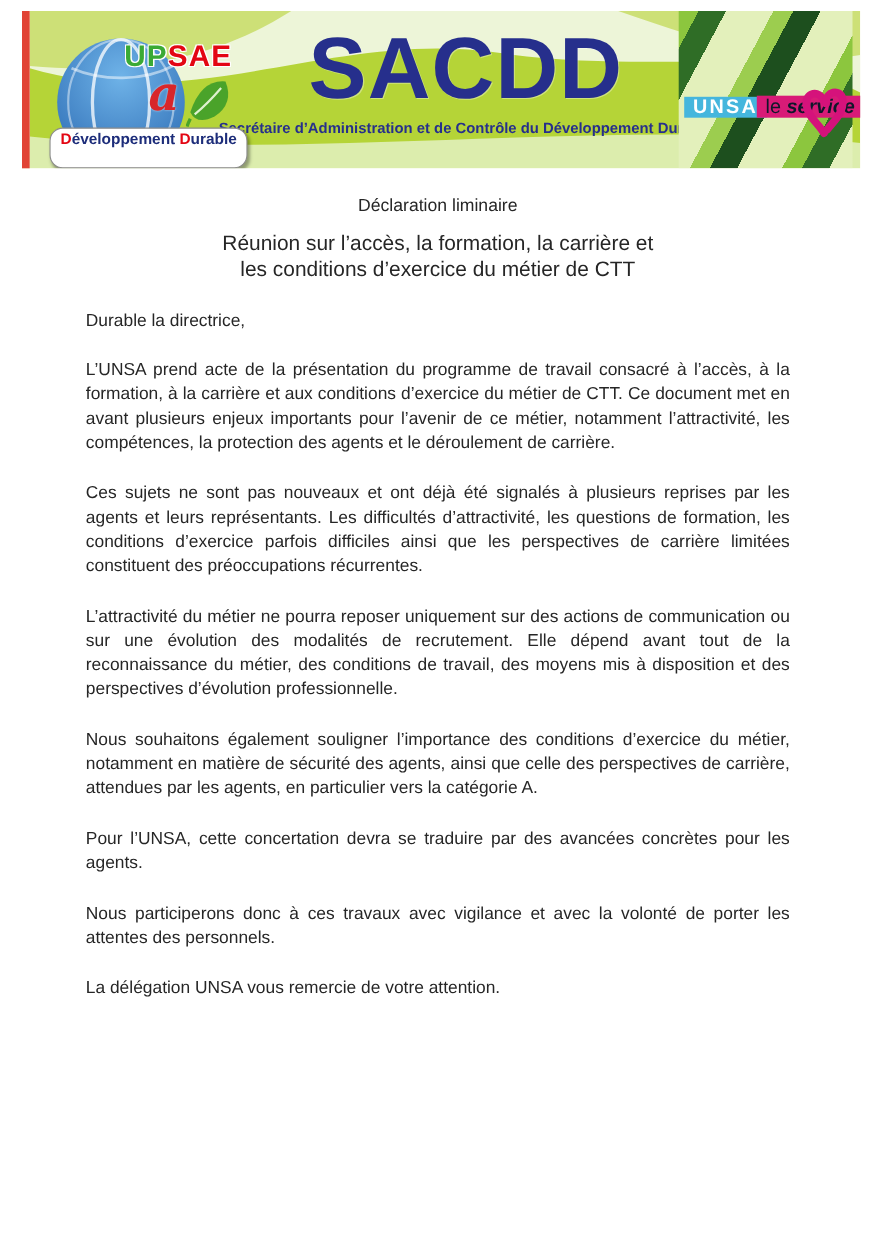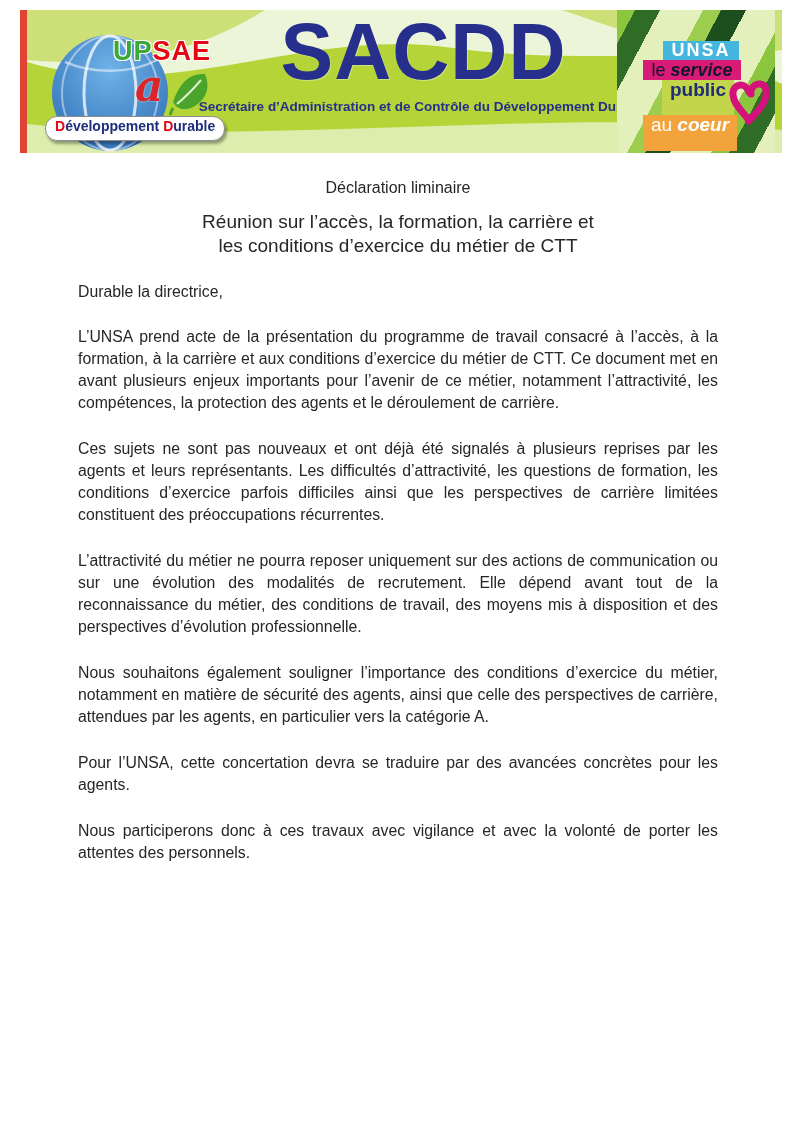--- a/index.html
+++ b/index.html
@@ -34,50 +34,50 @@
     letter-spacing:1px;z-index:2;text-shadow:1px 2px 2px rgba(20,60,110,.55);white-space:nowrap;
   }
   .globe-a{
     position:absolute;left:92px;top:38px;font-family:"DejaVu Serif",serif;font-style:italic;
     font-size:44px;font-weight:bold;color:var(--logo_a_red,#d8262a);z-index:3;
     text-shadow:0 0 2px rgba(255,255,255,.7);
   }
   .leaf{position:absolute;left:126px;top:48px;width:44px;height:46px;z-index:2;}
   .ribbon{
     position:absolute;left:2px;top:94px;z-index:4;background:#fff;border:1px solid #8d8d8d;
-    border-radius:12px;padding:1px 9px 6px;white-space:nowrap;font-size:14px;font-weight:bold;
+    border-radius:12px;padding:1px 9px 18px;white-space:nowrap;font-size:14px;font-weight:bold;
     color:var(--ribbon_navy,#1d2d7a);box-shadow:2px 3px 3px rgba(0,0,0,.35);
   }
   .ribbon .cap{color:var(--ribbon_red,#e30613);}
 
   
   .banner-center{
     position:absolute;left:210px;right:172px;top:0;bottom:0;z-index:2;
     display:flex;flex-direction:column;align-items:center;justify-content:flex-start;
-    padding-top:3px;text-align:center;
+    padding-top:13px;text-align:center;
   }
   .sacdd{
     font-size:79px;line-height:0.98;font-weight:bold;color:var(--navy,#262f8c);
     letter-spacing:1px;text-shadow:1px 1px 0 rgba(255,255,255,.35);
   }
   .banner-sub{
     margin-top:9px;font-size:13.5px;font-weight:bold;color:var(--navy,#262f8c);white-space:nowrap;
   }
 
   
   .logo-right{
     position:absolute;right:7px;top:0;bottom:0;width:158px;z-index:3;
     background:repeating-linear-gradient(118deg,
       var(--stripe_bright,#8cc63e) 0 16px,
       var(--stripe_dark,#2f6d26) 16px 38px,
       var(--stripe_pale,#e3f0bb) 38px 76px,
       var(--stripe_mid,#9ccd4f) 76px 92px,
       var(--stripe_deep,#1d4f1e) 92px 114px,
       var(--stripe_pale,#e3f0bb) 114px 150px);
-    display:flex;flex-direction:column;align-items:center;padding-top:31px;
+    display:flex;flex-direction:row;align-items:center;padding-top:31px;
   }
   .band{position:relative;padding:0 8px;white-space:nowrap;text-align:center;}
   .band1{background:var(--cyan,#45b6dd);height:19px;line-height:19px;transform:translateX(5px);
          font-size:18px;font-weight:bold;color:#fff;letter-spacing:2px;}
   .band2{background:var(--magenta,#d81b77);height:20px;line-height:20px;transform:translateX(-4px);
          font-size:18px;color:#0f172a;}
   .band3{background:var(--yellowgreen,#c3d54a);height:35px;line-height:19px;transform:translateX(2px);
          font-size:19px;font-weight:bold;color:var(--ribbon_navy,#1d2d7a);}
   .band4{background:var(--orange,#f2a33c);height:36px;line-height:20px;transform:translateX(-6px);
          font-size:19px;color:#fff;}
@@ -153,16 +153,17 @@
     <p class="doc-title">Déclaration liminaire</p>
     <p class="doc-subtitle"><span>Réunion sur l’accès, la formation, la carrière et</span><br><span>les conditions d’exercice du métier de CTT</span></p>
     <p class="salutation">Durable la directrice,</p>
     <div class="paragraphs">
         <p>L’UNSA prend acte de la présentation du programme de travail consacré à l’accès, à la formation, à la carrière et aux conditions d’exercice du métier de CTT. Ce document met en avant plusieurs enjeux importants pour l’avenir de ce métier, notamment l’attractivité, les compétences, la protection des agents et le déroulement de carrière.</p>
         <p>Ces sujets ne sont pas nouveaux et ont déjà été signalés à plusieurs reprises par les agents et leurs représentants. Les difficultés d’attractivité, les questions de formation, les conditions d’exercice parfois difficiles ainsi que les perspectives de carrière limitées constituent des préoccupations récurrentes.</p>
         <p>L’attractivité du métier ne pourra reposer uniquement sur des actions de communication ou sur une évolution des modalités de recrutement. Elle dépend avant tout de la reconnaissance du métier, des conditions de travail, des moyens mis à disposition et des perspectives d’évolution professionnelle.</p>
         <p>Nous souhaitons également souligner l’importance des conditions d’exercice du métier, notamment en matière de sécurité des agents, ainsi que celle des perspectives de carrière, attendues par les agents, en particulier vers la catégorie A.</p>
         <p>Pour l’UNSA, cette concertation devra se traduire par des avancées concrètes pour les agents.</p>
         <p>Nous participerons donc à ces travaux avec vigilance et avec la volonté de porter les attentes des personnels.</p>
+        <p>La délégation UNSA vous remercie de votre attention.</p>
       </div>
   </div>
 
 </div>
 
 </body></html>

